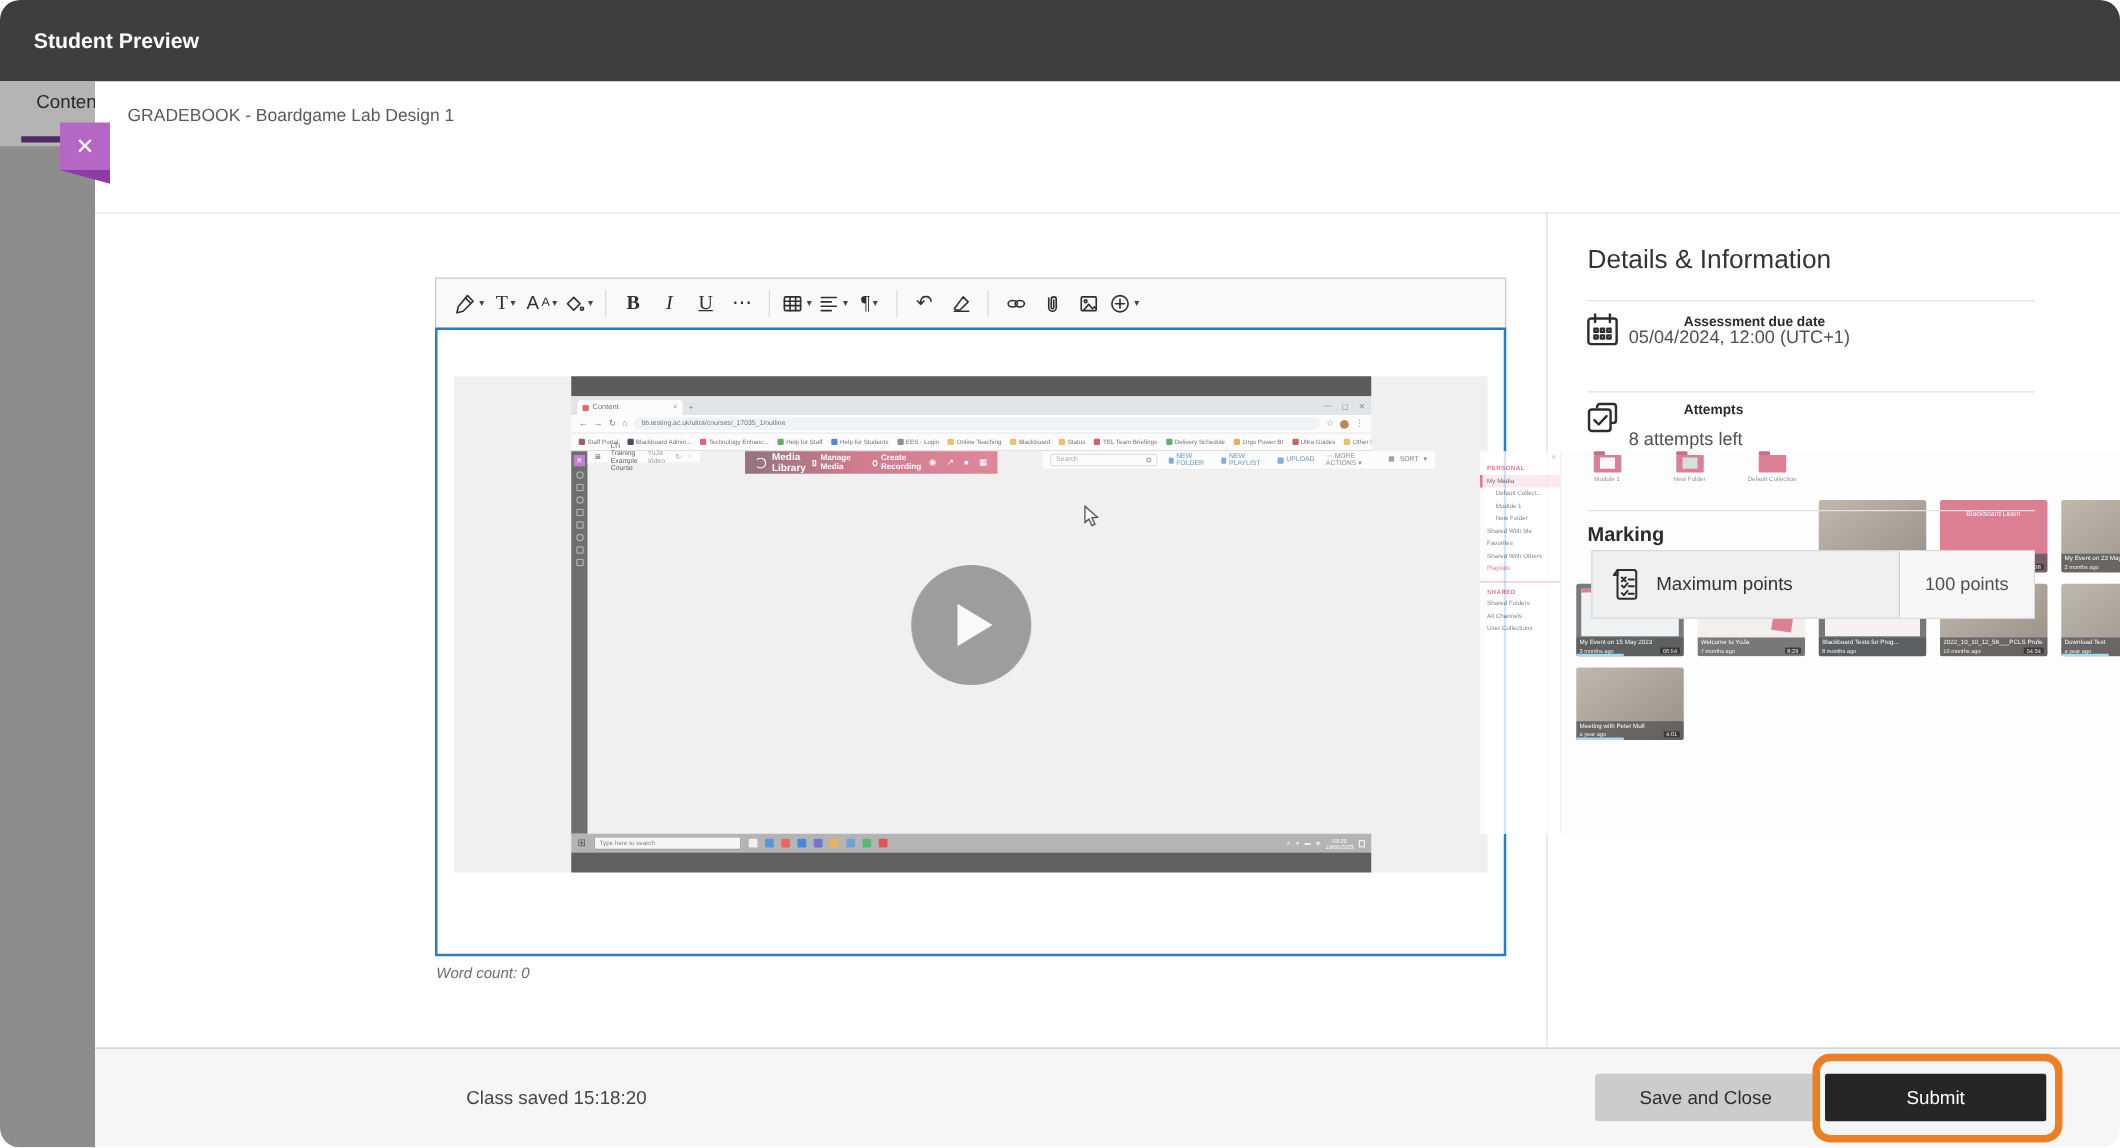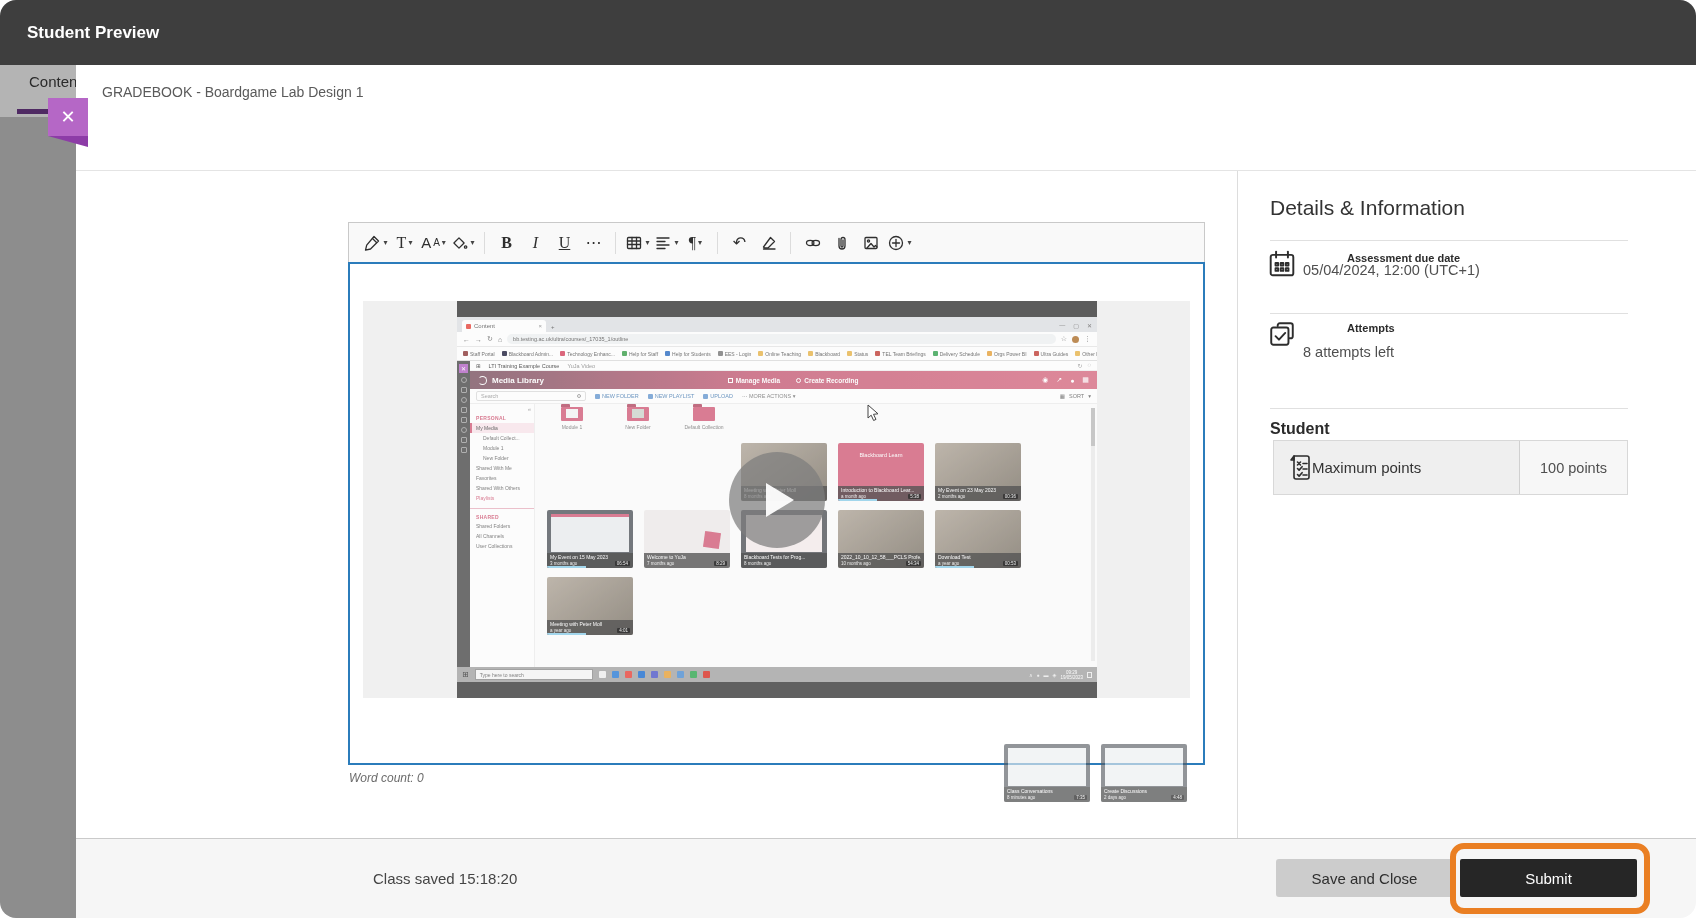--- a/index.html
+++ b/index.html
@@ -65,21 +65,21 @@
   .bm{display:flex;align-items:center;gap:2px;flex:none;}
   .bm i{width:5px;height:5px;border-radius:1px;display:block;}
   .bm-right{margin-left:auto;display:flex;align-items:center;gap:2px;flex:none;}
   .sr-mid{flex:1;display:flex;min-height:0;}
   .sr-strip{width:13px;background:#4e4e4e;display:flex;flex-direction:column;align-items:center;
             padding-top:3px;gap:4px;flex:none;}
   .sr-x{width:9px;height:9px;background:#b567c6;color:#fff;font-size:6px;display:flex;align-items:center;
         justify-content:center;}
   .strip-ic{width:6px;height:6px;border:1px solid #9f9f9f;border-radius:1px;}
   .strip-ic.rnd{border-radius:50%;}
-  .sr-main{flex:1;display:flex;flex-direction:column;min-width:0;}
+  .sr-main{flex:1;display:flex;flex-direction:row;min-width:0;gap:36px;}
   .sr-lti{height:10px;background:#fff;display:flex;align-items:center;gap:8px;padding:0 6px;
           font-size:5.5px;color:#333;border-bottom:1px solid #f0f0f0;}
   .sr-lti .dim{color:#888;}
   .sr-lti .ric{margin-left:auto;display:flex;gap:5px;color:#999;font-size:6px;}
   .sr-header{height:18px;background:linear-gradient(90deg,#7c5563,#c75f79 45%,#d96f85);display:flex;
              align-items:center;gap:5px;padding:0 8px;color:#fff;}
   .ml-logo{width:9px;height:9px;border:1.5px solid #fff;border-radius:50%;border-left-color:transparent;flex:none;}
   .ml-title{font-size:8px;font-weight:bold;}
   .ml-btns{display:flex;gap:16px;margin:0 auto;font-size:6.5px;font-weight:bold;align-items:center;}
   .ml-btn{display:flex;align-items:center;gap:3px;}
@@ -153,21 +153,21 @@
   
   .dp-title{position:absolute;left:1270px;top:196px;font-size:21px;color:#333;}
   .dp-div{position:absolute;left:1270px;width:358px;height:1px;background:#e0e0e0;}
   .dp-icon{position:absolute;left:1268px;}
   .dp-icon svg{stroke:#2d2d2d;fill:none;stroke-width:1.8;stroke-linecap:round;stroke-linejoin:round;}
   .dp-label{position:absolute;left:1303px;font-size:11px;font-weight:bold;color:#2b2b2b;margin-left:44px;}
   .dp-value{position:absolute;left:1303px;font-size:14.5px;color:#4f4f4f;}
   .marking-title{position:absolute;left:1270px;top:420px;font-size:16px;font-weight:bold;color:#2b2b2b;}
   .mark-row{position:absolute;left:1273px;top:440px;width:355px;height:55px;border:1px solid #d8d8d8;
             display:flex;background:#efefef;}
-  .mark-left{flex:1;display:flex;align-items:center;padding-left:14px;}
+  .mark-left{flex:1;display:flex;align-items:center;gap:13px;padding-left:14px;}
   .mark-left svg{stroke:#2d2d2d;fill:none;stroke-width:1.6;stroke-linecap:round;stroke-linejoin:round;}
   .mark-label{font-size:15px;color:#333;}
   .mark-right{width:108px;background:#f7f7f7;border-left:1px solid #d0d0d0;display:flex;align-items:center;
               justify-content:center;font-size:14.5px;color:#4f4f4f;}
 
   
   .footer{position:absolute;left:76px;top:838px;width:1620px;height:80px;background:#f6f6f6;
           border-top:1px solid #cacaca;}
   .last-saved{position:absolute;left:373px;top:870px;font-size:15px;color:#454545;}
   .btn-save{position:absolute;left:1276px;top:859px;width:177px;height:38px;background:#cccccc;border:none;
@@ -738,21 +738,21 @@
       <path d="M9,5.5 V5 a2,2 0 0 1 2,-2 h10 a2,2 0 0 1 2,2 v10 a2,2 0 0 1 -2,2 h-1"></path>
       <rect x="3" y="7" width="16" height="16" rx="2"></rect>
       <path d="M7,15 l3.2,3.2 5.8,-6.2"></path>
     </svg>
   </div>
   <div class="dp-label" style="top:322px">Attempts</div>
   <div class="dp-value" style="top:344px">8 attempts left</div>
 
   <div class="dp-div" style="top:408px"></div>
 
-  <div class="marking-title">Student</div>
+  <div class="marking-title">Marking</div>
   <div class="mark-row">
     <div class="mark-left">
       <svg width="24" height="30" viewBox="0 0 24 30">
         <path d="M6,3 h13 a2,2 0 0 1 2,2 v19 a2,2 0 0 1 -2,2 H8 a2,2 0 0 1 -2,-2 z"></path>
         <path d="M6,3 v4 h-3 z"></path>
         <path d="M9.5,9 l3,3 m0,-3 l-3,3"></path>
           <line x1="15" y1="10.5" x2="19" y2="10.5"></line>
         <path d="M9.5,15.5 l1.6,1.6 3,-3.4"></path>
           <line x1="15" y1="16" x2="19" y2="16"></line>
         <path d="M9.5,21.5 l1.6,1.6 3,-3.4"></path>

